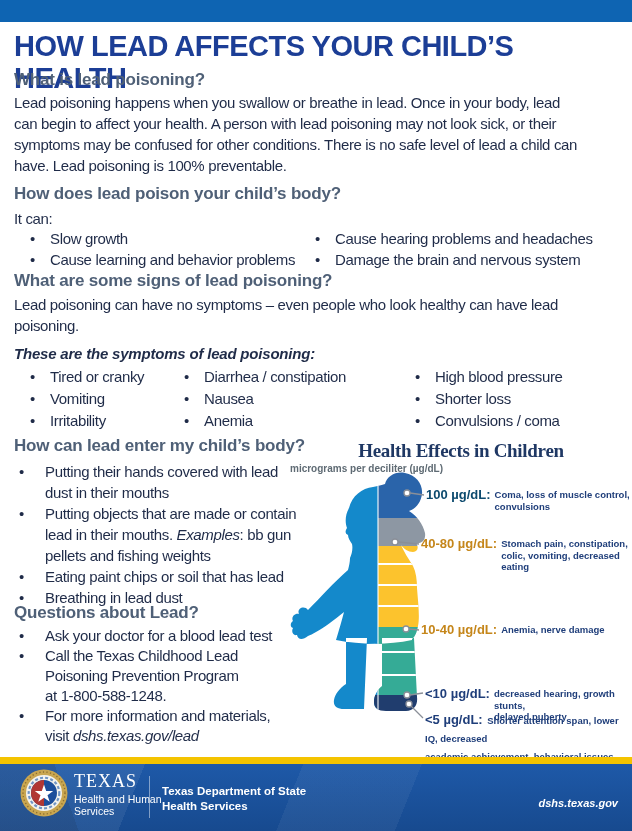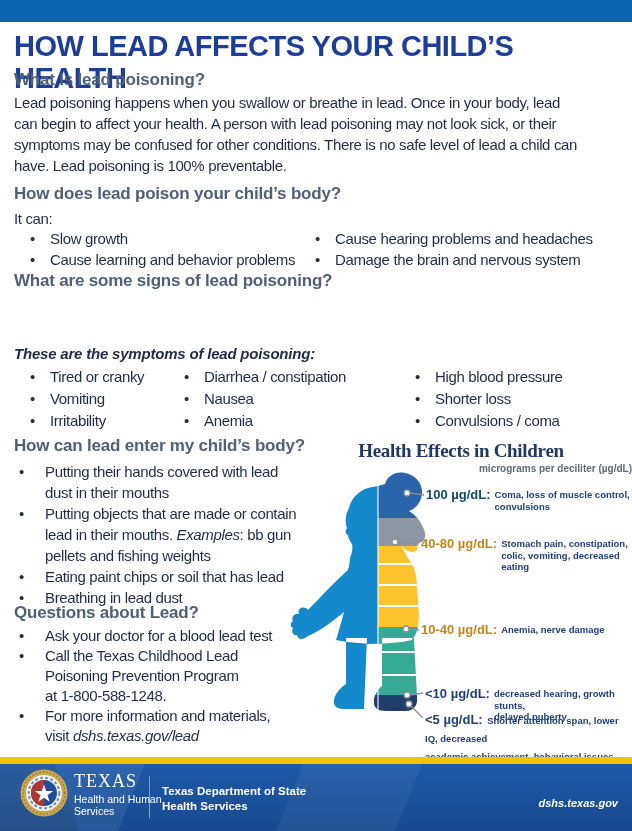--- a/index.html
+++ b/index.html
@@ -19,21 +19,21 @@
   .btext{flex:1;white-space:pre-line;letter-spacing:-0.35px;}
   .it{font-style:italic;}
   .lh21 li{line-height:21px;font-size:15px;}
   .lh20 li{line-height:20px;font-size:15px;}
   .lh22 li{line-height:22px;font-size:15px;}
   
   .figure{left:290px;top:440px;width:342px;height:320px;}
   .fig-title{position:absolute;left:0;top:0;width:100%;text-align:center;
              font-family:"Liberation Serif",serif;font-weight:bold;font-size:19px;
              letter-spacing:-0.3px;color:var(--c-figtitle,#1f3864);}
-  .fig-sub{position:absolute;left:0;top:23px;width:100%;text-align:right;
+  .fig-sub{position:absolute;left:0;top:23px;width:100%;text-align:left;
            font-size:10px;font-weight:bold;color:var(--c-figsub,#5f6b74);}
   .fig-svg{position:absolute;left:0;top:0;}
   .lvl{position:absolute;display:flex;align-items:flex-start;}
   .lvl .val{font-size:13px;font-weight:bold;white-space:nowrap;color:var(--c-navy-label,#1f3e7a);}
   .lvl .desc{font-size:9.5px;line-height:11.5px;font-weight:bold;color:var(--c-navy-label,#1f3e7a);
              margin-left:4px;margin-top:2px;white-space:pre-line;max-width:180px;}
   .lvl.col{display:block;}
   .lvl.col .desc{margin-left:0;margin-top:3px;}
   
   .gold-stripe{left:0;top:757px;width:632px;height:7px;background:var(--c-gold,#f4c300);}
@@ -85,20 +85,22 @@
         <span class="b2">•</span>
         <span class="btext">Cause hearing problems and headaches</span>
       </li>
     <li>
         <span class="b2">•</span>
         <span class="btext">Damage the brain and nervous system</span>
       </li>
   </ul>
 
   <div class="abs h2" style="left:14px;top:271px;">What are some signs of lead poisoning?</div>
+  <div class="abs body-text" style="left:14px;top:294px;width:606px;">Lead poisoning can have no symptoms – even people who look healthy can have lead
+poisoning.</div>
 
   <div class="abs lead-in" style="left:14px;top:345px;">These are the symptoms of lead poisoning:</div>
 
   <ul class="abs plain lh22" style="left:30px;top:366px;">
     <li>
         <span class="b2">•</span>
         <span class="btext">Tired or cranky</span>
       </li>
     <li>
         <span class="b2">•</span>

